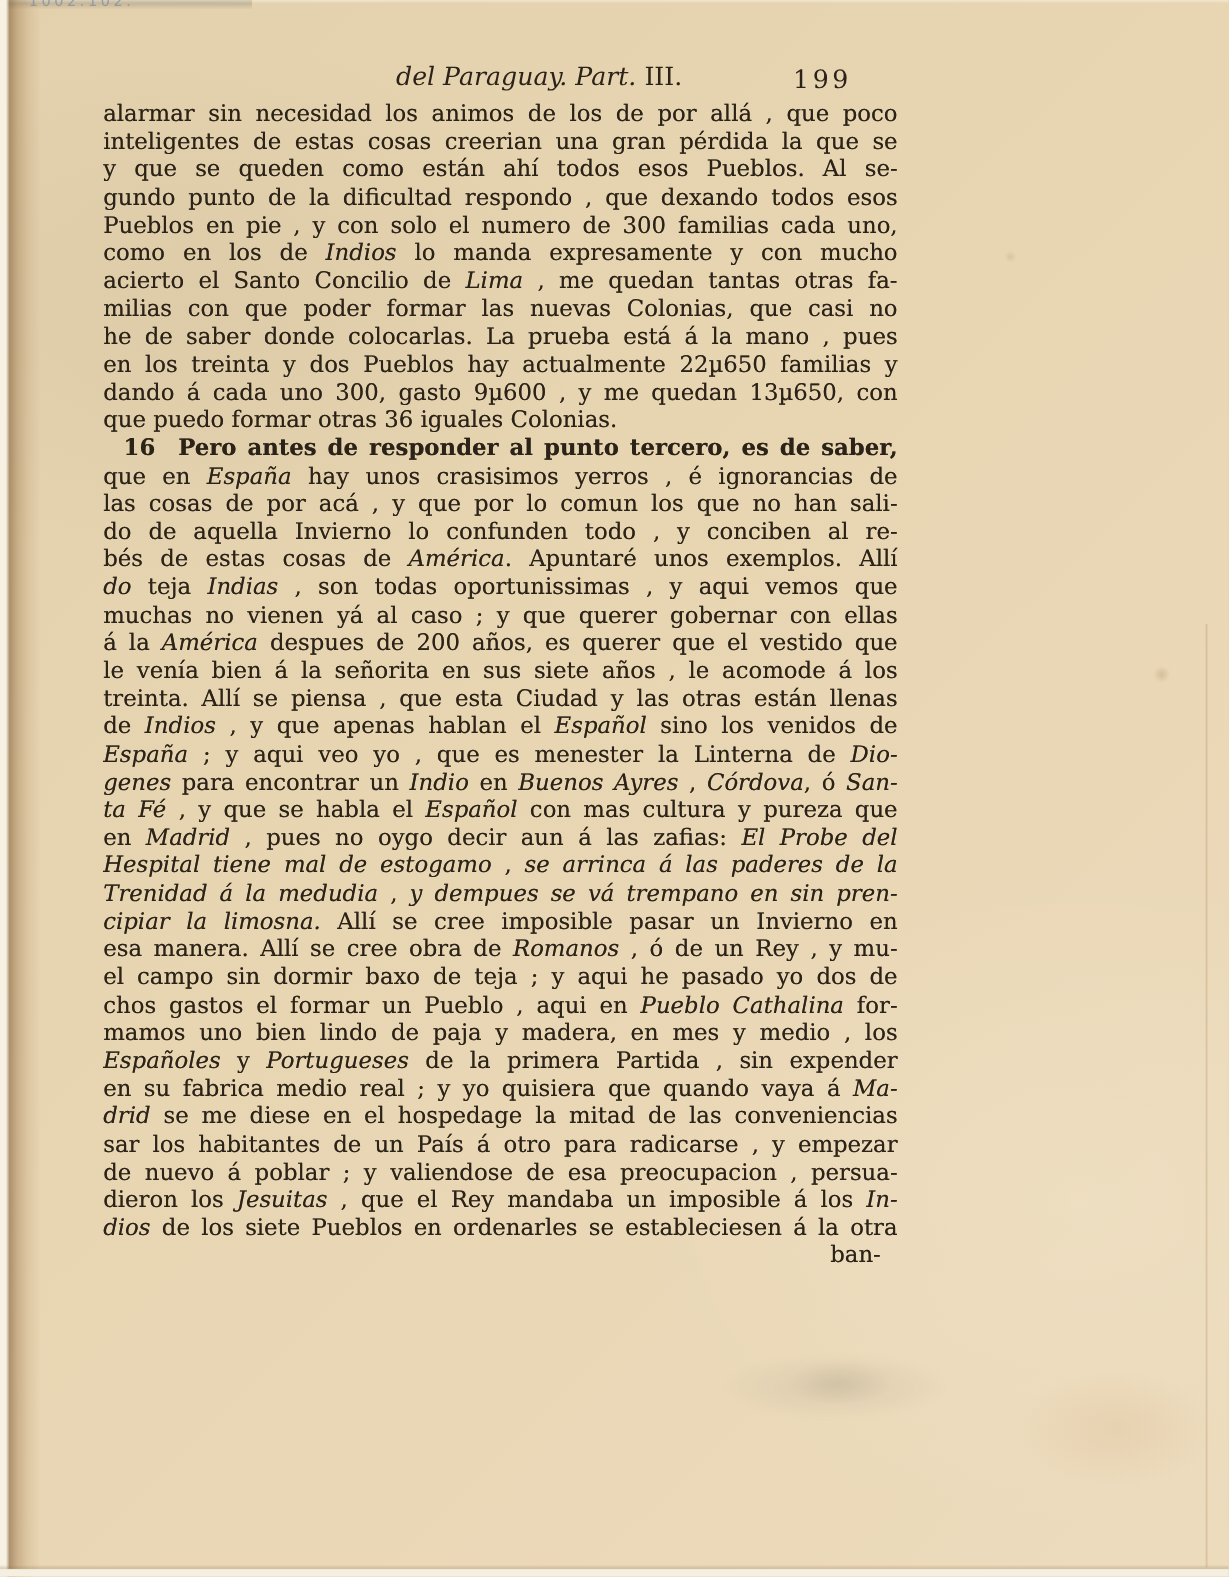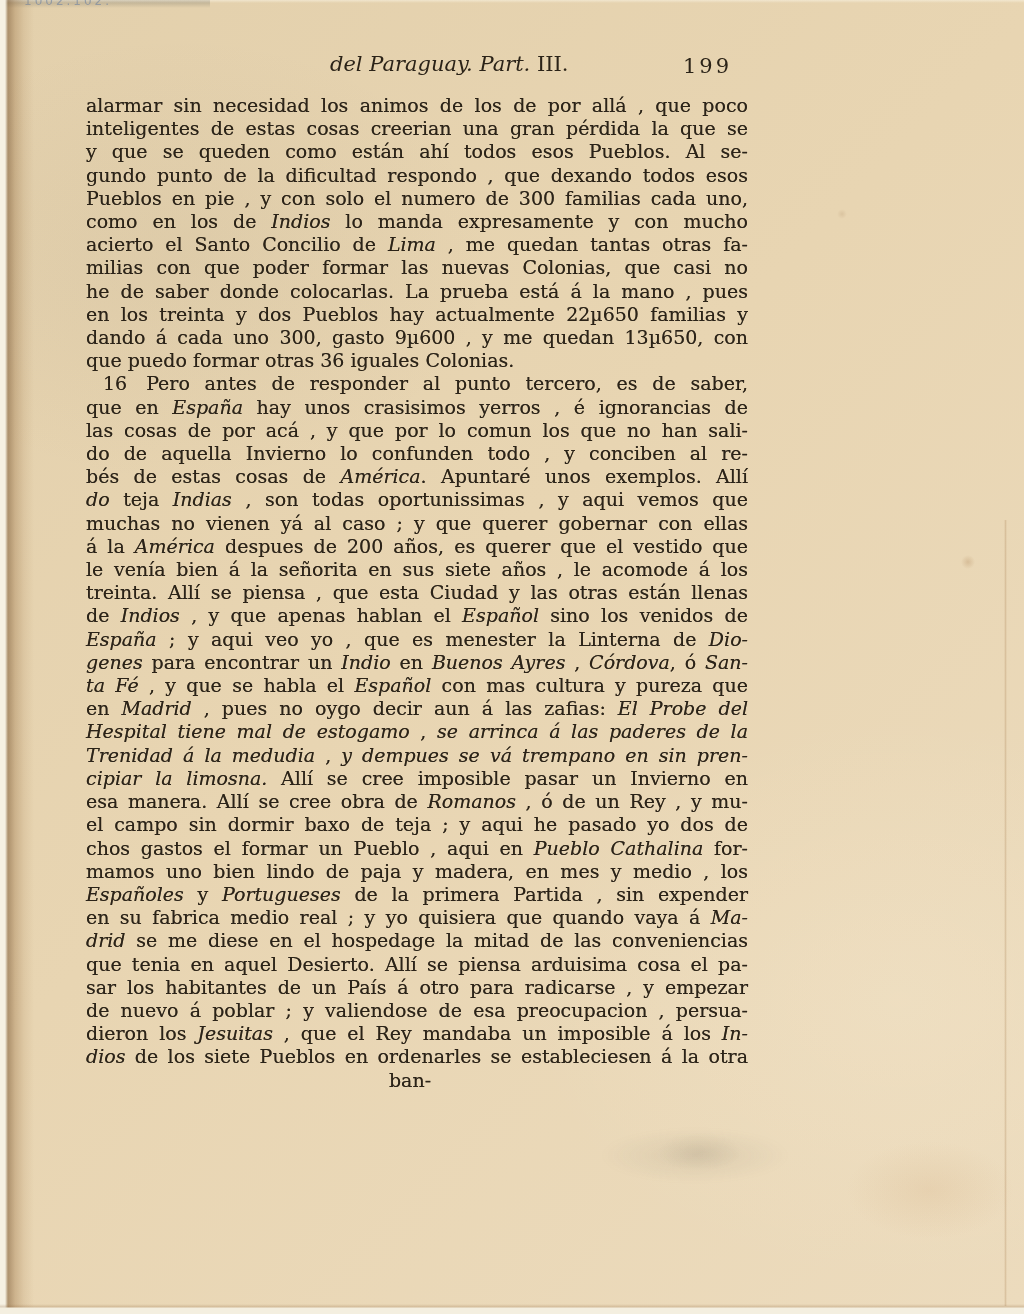--- a/index.html
+++ b/index.html
@@ -63,32 +63,32 @@
     font-family: "DejaVu Sans", "Liberation Sans", sans-serif;
     font-size: 12px; letter-spacing: 3px;
     color: rgba(110,130,160,0.60);
   }
   
   .running-header {
     position: absolute; left: 86px; top: 52px; width: 662px; height: 32px;
     font-size: 21px;
   }
   .running-title { position: absolute; left: 198px; top: 0; white-space: nowrap; margin-left: 46px; }
-  .folio { position: absolute; right: 16px; top: 2px; letter-spacing: 3px; }
+  .folio { position: absolute; right: 38px; top: 2px; letter-spacing: 3px; }
   
   .page-text {
-    position: absolute; left: 86px; top: 94px; width: 662px;
+    position: absolute; left: 86px; top: 84px; width: 662px;
     font-size: 19px; line-height: 23.2px;
     text-shadow: 0 0 0.5px rgba(43,35,24,0.65);
   }
   .line { text-align: justify; text-align-last: justify; white-space: normal; }
   .line.last { text-align-last: left; }
-  .line.indent { text-indent: 17px; }
+  .line.indent { text-indent: 17px; font-weight: bold; }
   .it { font-style: italic; }
-  .catchword-line { text-align: center; padding-right: 14px; }
+  .catchword-line { text-align: right; padding-right: 14px; }
   
   .ghost-smudge {
     position: absolute; left: 600px; top: 1128px; width: 190px; height: 55px;
     background: radial-gradient(closest-side, rgba(110,105,90,0.12), rgba(110,105,90,0));
     filter: blur(2px);
     pointer-events: none;
   }
 </style>
 </head>
 <body>
@@ -136,21 +136,20 @@
       <div class="line"><span class="it">Hespital tiene mal de estogamo</span><span> , </span><span class="it">se arrinca á las paderes de la</span></div>
       <div class="line"><span class="it">Trenidad á la medudia</span><span> , </span><span class="it">y dempues se vá trempano en sin pren-</span></div>
       <div class="line"><span class="it">cipiar la limosna.</span><span> Allí se cree imposible pasar un Invierno en</span></div>
       <div class="line"><span>esa manera. Allí se cree obra de </span><span class="it">Romanos</span><span> , ó de un Rey , y mu-</span></div>
       <div class="line"><span>el campo sin dormir baxo de teja ; y aqui he pasado yo dos de</span></div>
       <div class="line"><span>chos gastos el formar un Pueblo , aqui en </span><span class="it">Pueblo Cathalina</span><span> for-</span></div>
       <div class="line"><span>mamos uno bien lindo de paja y madera, en mes y medio , los</span></div>
       <div class="line"><span class="it">Españoles</span><span> y </span><span class="it">Portugueses</span><span> de la primera Partida , sin expender</span></div>
       <div class="line"><span>en su fabrica medio real ; y yo quisiera que quando vaya á </span><span class="it">Ma-</span></div>
       <div class="line"><span class="it">drid</span><span> se me diese en el hospedage la mitad de las conveniencias</span></div>
-      <div class="line"><span>que tenia en aquel Desierto. Allí se piensa arduisima cosa el pa-</span></div>
       <div class="line"><span>sar los habitantes de un País á otro para radicarse , y empezar</span></div>
       <div class="line"><span>de nuevo á poblar ; y valiendose de esa preocupacion , persua-</span></div>
       <div class="line"><span>dieron los </span><span class="it">Jesuitas</span><span> , que el Rey mandaba un imposible á los </span><span class="it">In-</span></div>
       <div class="line"><span class="it">dios</span><span> de los siete Pueblos en ordenarles se estableciesen á la otra</span></div>
       <div class="catchword-line">ban-</div>
     </div>
 
   <div class="ghost-smudge"></div>
   <div class="fold-line-right"></div>
   <div class="edge-left"></div>

